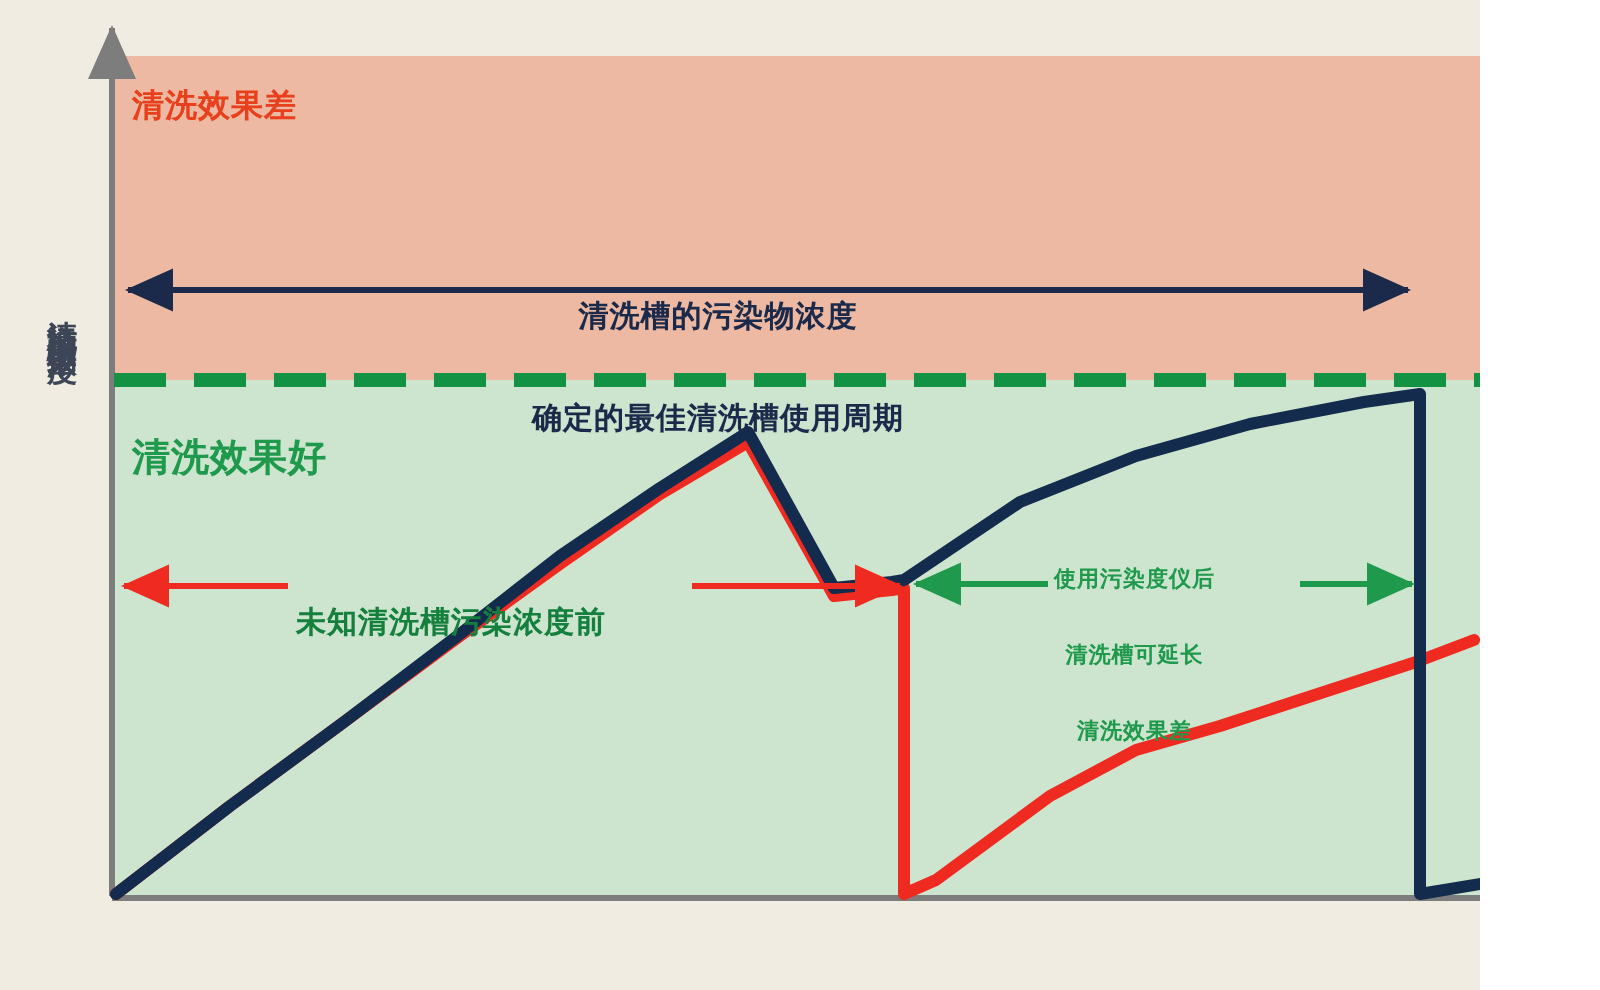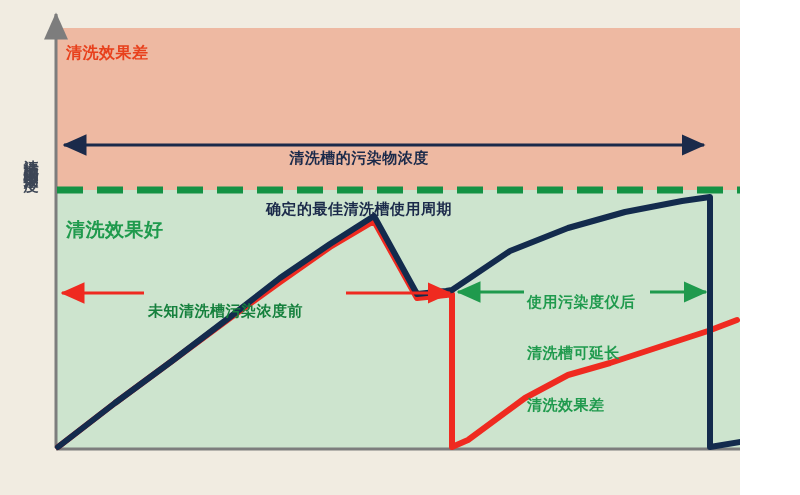--- a/index.html
+++ b/index.html
@@ -51,23 +51,23 @@
   #annot-red {
     left: 148px;
     top: 268px;
     font-size: 15px;
     color: #15803d;
     text-align: center;
   }
   #annot-green {
     left: 527px;
     top: 259px;
-    font-size: 15px;
+    font-size: 11px;
     color: #1f9a4d;
-    text-align: left;
+    text-align: center;
   }
   #x-axis-title {
     left: 305px;
     top: 464px;
     font-size: 15px;
     color: #3d4656;
     font-weight: 600;
   }
   #y-axis-title {
     left: 9px;

